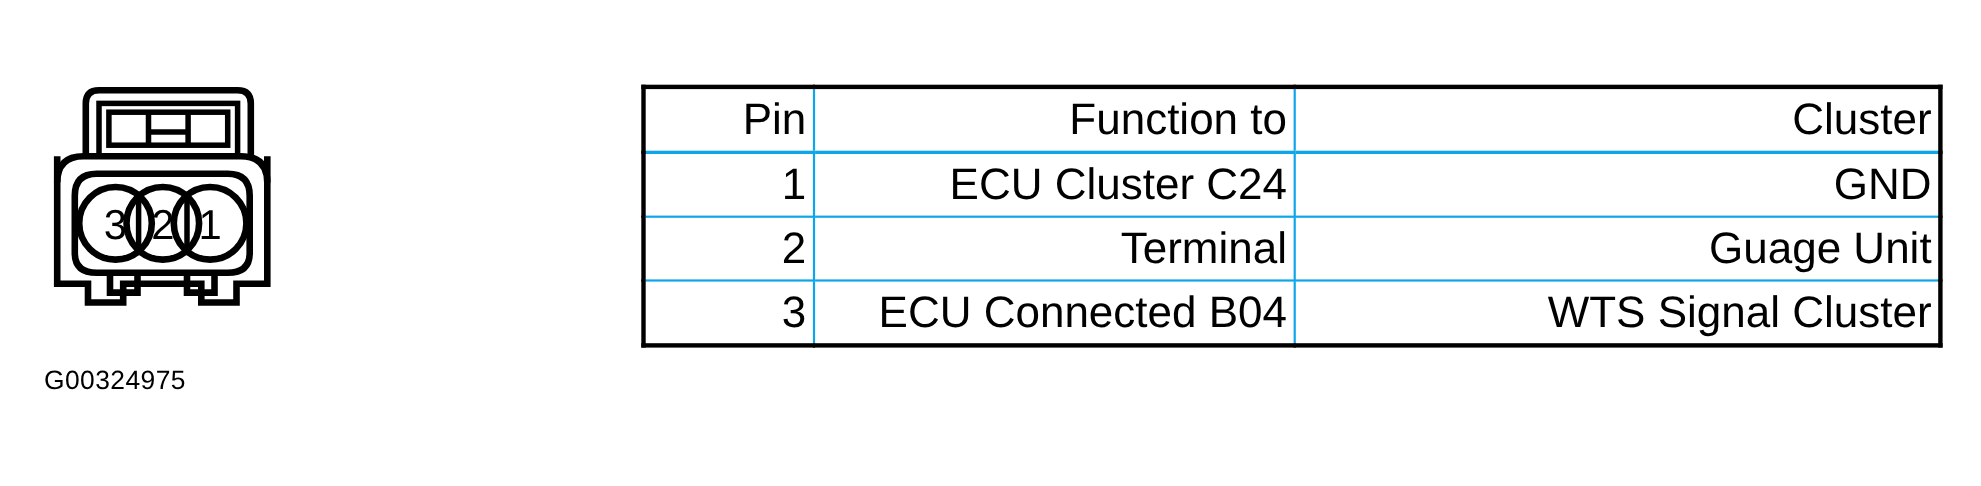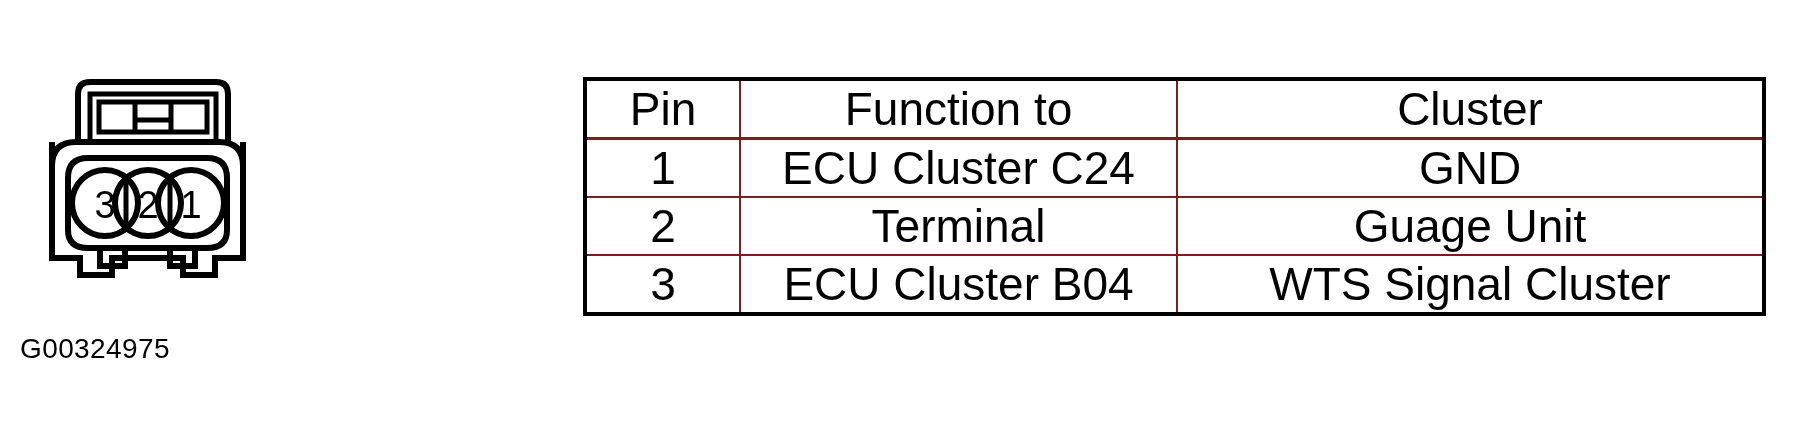--- a/index.html
+++ b/index.html
@@ -44,23 +44,23 @@
     font-family: "Liberation Sans", sans-serif;
     font-size: 38px;
     fill: #000000;
     text-anchor: middle;
     dominant-baseline: central;
   }
 
   
   #figure-caption {
     position: absolute;
-    left: 20px;
+    left: 40px;
     top: 333px;
-    font-size: 28px;
+    font-size: 24px;
     letter-spacing: 0.4px;
     white-space: nowrap;
   }
 
   
   #pinout-table-wrap {
     position: absolute;
     left: 583px;
     top: 77px;
     width: 1179px;
@@ -70,27 +70,27 @@
     table-layout: fixed;
     width: 1179px;
     border: 4px solid #000000;
   }
   table.pinout col.col-pin       { width: 155px; }
   table.pinout col.col-connected { width: 437px; }
   table.pinout col.col-function  { width: 587px; }
 
   table.pinout th,
   table.pinout td {
-    border: 2px solid #7f1d1d;
-    text-align: center;
+    border: 2px solid #0ea5e9;
+    text-align: right;
     vertical-align: middle;
     height: 56px;
     padding: 0 6px;
     font-weight: normal;
-    font-size: 46px;
+    font-size: 40px;
     line-height: 1.05;
     white-space: nowrap;
     overflow: hidden;
   }
   table.pinout thead th {
     border-bottom-width: 3px;
   }
 </style>
 </head>
 <body>
@@ -152,18 +152,18 @@
         <td>ECU Cluster C24</td>
         <td>GND</td>
       </tr>
       <tr>
         <td>2</td>
         <td>Terminal</td>
         <td>Guage Unit</td>
       </tr>
       <tr>
         <td>3</td>
-        <td>ECU Cluster B04</td>
+        <td>ECU Connected B04</td>
         <td>WTS Signal Cluster</td>
       </tr>
     </tbody>
   </table>
 </div>
 
 </body></html>

